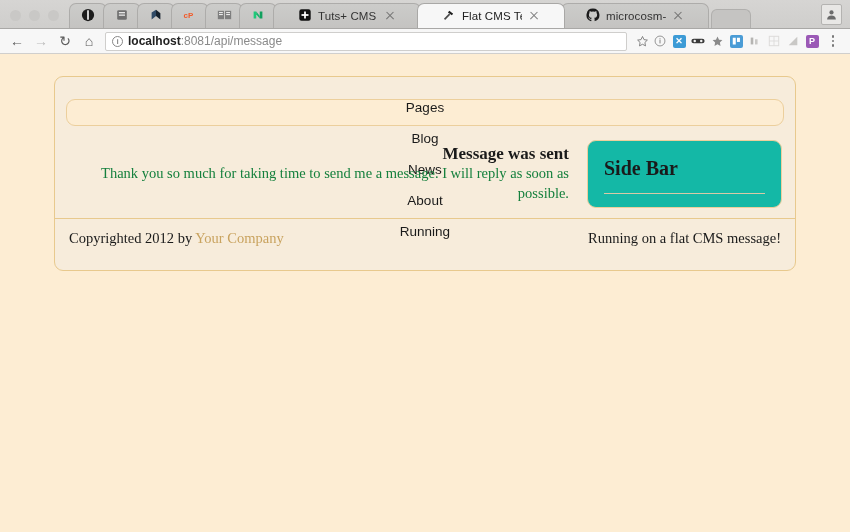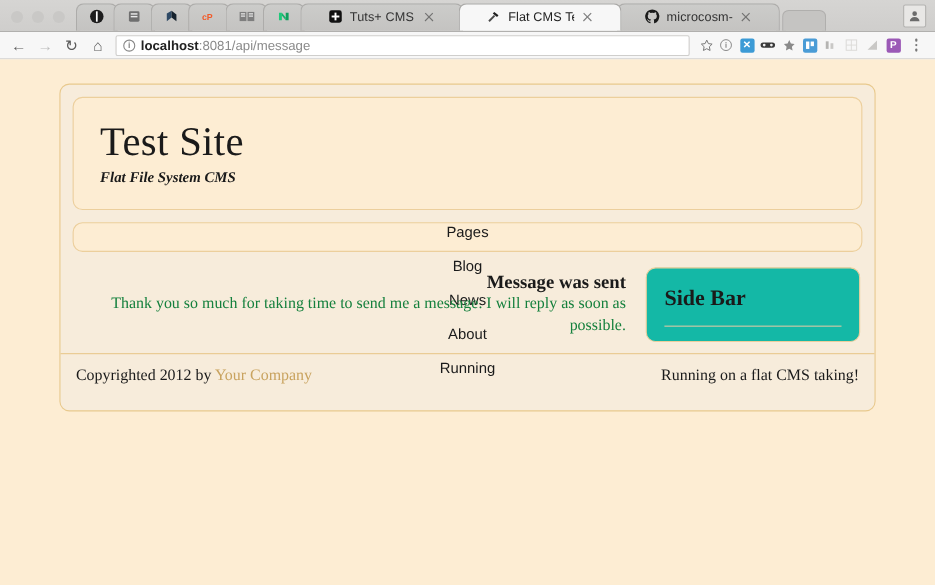--- a/index.html
+++ b/index.html
@@ -425,24 +425,20 @@
           <i></i>
           <i></i>
           <i></i>
         </span>
     </div>
   </div>
 
   <div class="viewport">
     <div class="wrapper">
 
-      <div class="site-header">
-        <div class="site-title">Test Site</div>
-        <div class="site-tagline">Flat File System CMS</div>
-      </div>
 
       <div class="navbar">
         <a href="#">Pages</a>
         <a href="#">Blog</a>
         <a href="#">News</a>
         <a href="#">About</a>
         <a href="#">Running</a>
       </div>
 
       <div class="content-row">
@@ -454,19 +450,19 @@
           <div class="side-title">Side Bar</div>
           <hr class="side-rule">
         </div>
       </div>
 
       <div class="footer">
         <div>
           <span>Copyrighted 2012 by</span>
           <a href="#">Your Company</a>
         </div>
-        <div>Running on a flat CMS taking!</div>
+        <div>Running on a flat CMS message!</div>
       </div>
 
     </div>
   </div>
 
 </div>
 
 </body></html>

